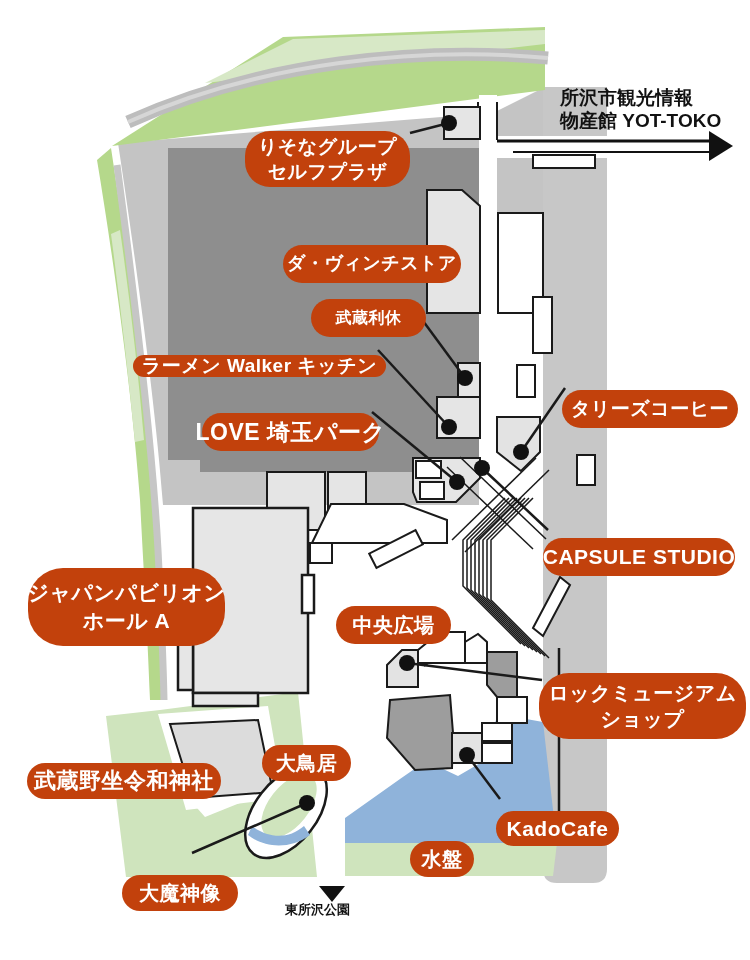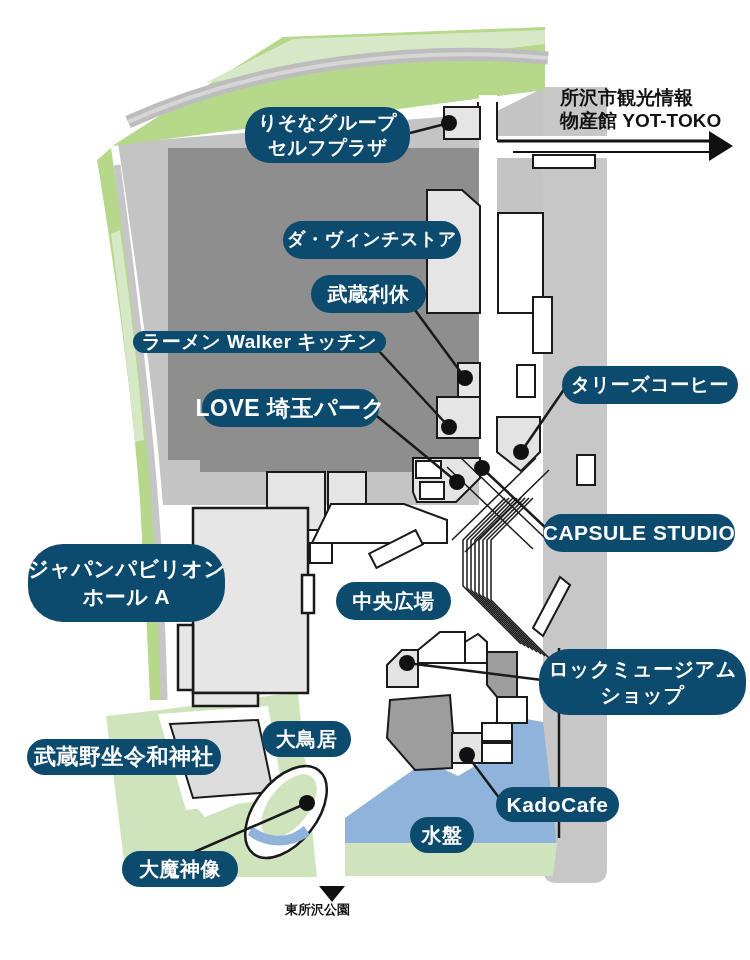--- a/index.html
+++ b/index.html
@@ -1,21 +1,21 @@
 <!DOCTYPE html>
 <html><head>
 <meta charset="utf-8">
 <style>
   html,body{margin:0;padding:0;background:#fff;}
   #stage{position:relative;width:750px;height:960px;background:#ffffff;overflow:hidden;
          font-family:"Liberation Sans","DejaVu Sans",sans-serif;}
   #mapsvg{position:absolute;left:0;top:0;}
-  .pill{position:absolute;background:#0c4a6e;color:#ffffff;display:flex;flex-direction:column;
+  .pill{position:absolute;background:#c2410c;color:#ffffff;display:flex;flex-direction:column;
         align-items:center;justify-content:center;font-weight:bold;text-align:center;
-        border-radius:999px;line-height:1.32;white-space:nowrap;letter-spacing:0.5px;}
+        border-radius:999px;line-height:1.32;white-space:nowrap;letter-spacing:0.5px;margin-top:24px;}
   .freetext{position:absolute;color:#111111;font-weight:bold;}
   #yottoko-text{left:560px;top:86px;font-size:19px;line-height:23px;}
   #park-text{left:285px;top:901px;font-size:13px;}
   #park-triangle{position:absolute;left:319px;top:886px;width:0;height:0;
         border-left:13px solid transparent;border-right:13px solid transparent;
         border-top:16px solid #111111;}
 </style>
 </head>
 <body>
 
@@ -162,21 +162,21 @@
   <div class="freetext" id="park-text">東所沢公園</div>
 
   <div id="pills">
       <div class="pill" style="left: 245px; top: 107px; width: 165px; height: 56px; font-size: 19px; border-radius: 25px;">
         <div>りそなグループ</div>
         <div>セルフプラザ</div>
       </div>
       <div class="pill" style="left: 283px; top: 221px; width: 178px; height: 38px; font-size: 18px;">
         <div>ダ・ヴィンチストア</div>
       </div>
-      <div class="pill" style="left: 311px; top: 275px; width: 115px; height: 38px; font-size: 20px;">
+      <div class="pill" style="left: 311px; top: 275px; width: 115px; height: 38px; font-size: 16px;">
         <div>武蔵利休</div>
       </div>
       <div class="pill" style="left: 133px; top: 331px; width: 253px; height: 22px; font-size: 19px;">
         <div>ラーメン Walker キッチン</div>
       </div>
       <div class="pill" style="left: 202px; top: 389px; width: 177px; height: 38px; font-size: 23px;">
         <div>LOVE 埼玉パーク</div>
       </div>
       <div class="pill" style="left: 562px; top: 366px; width: 176px; height: 38px; font-size: 19px;">
         <div>タリーズコーヒー</div>

